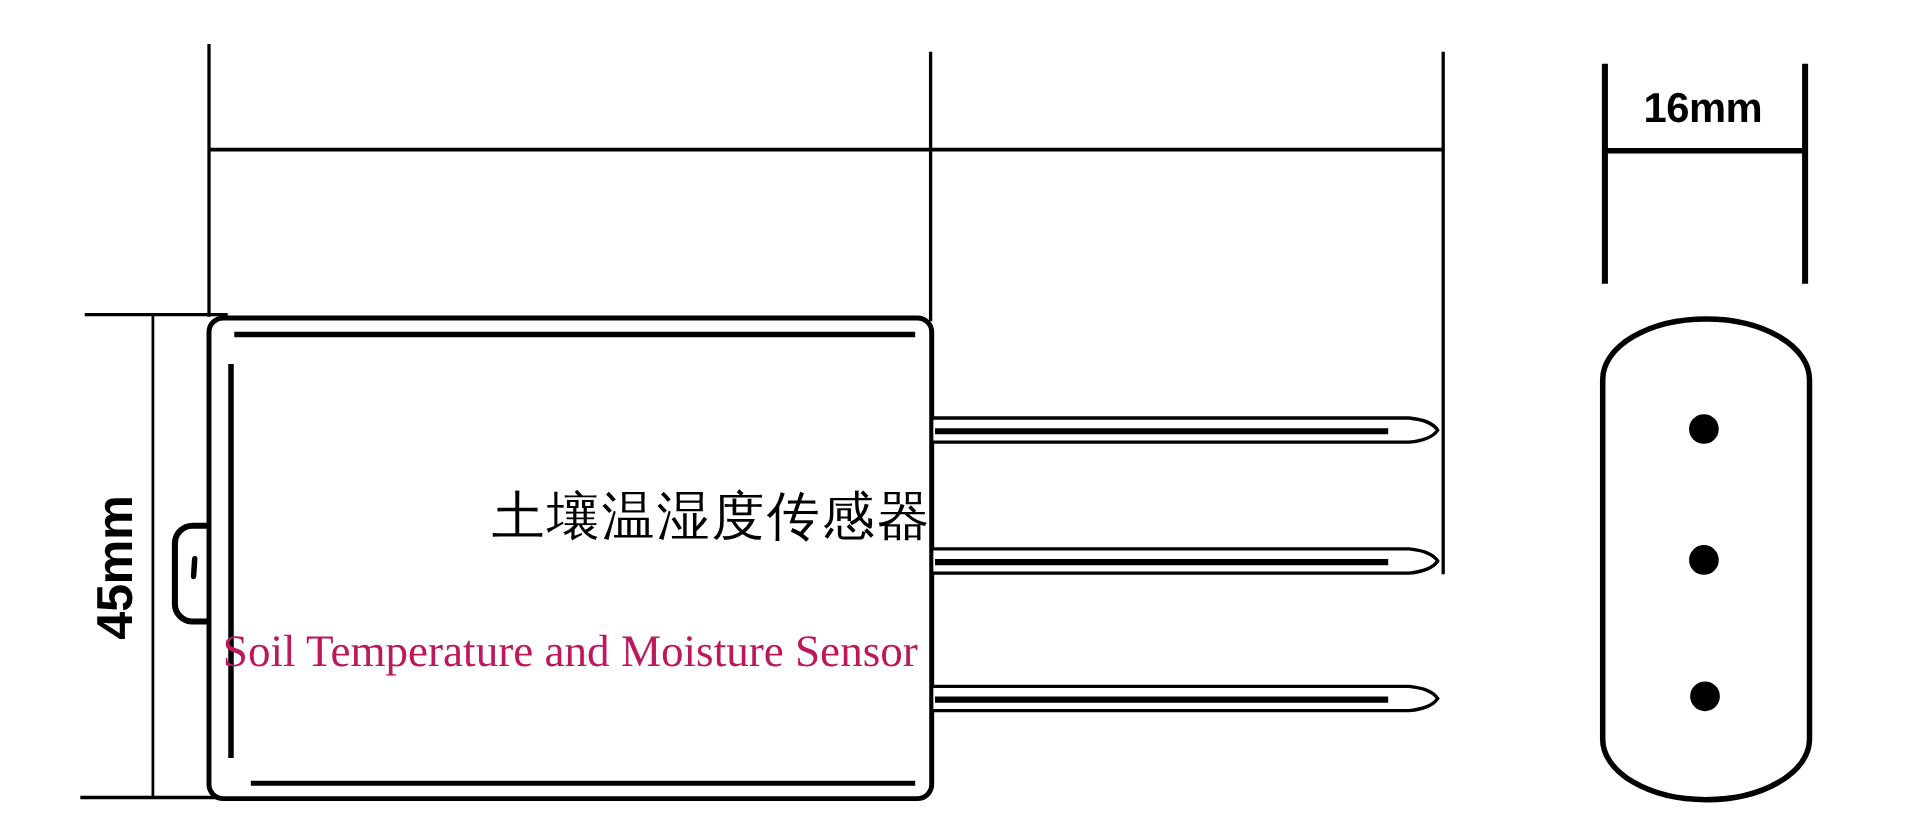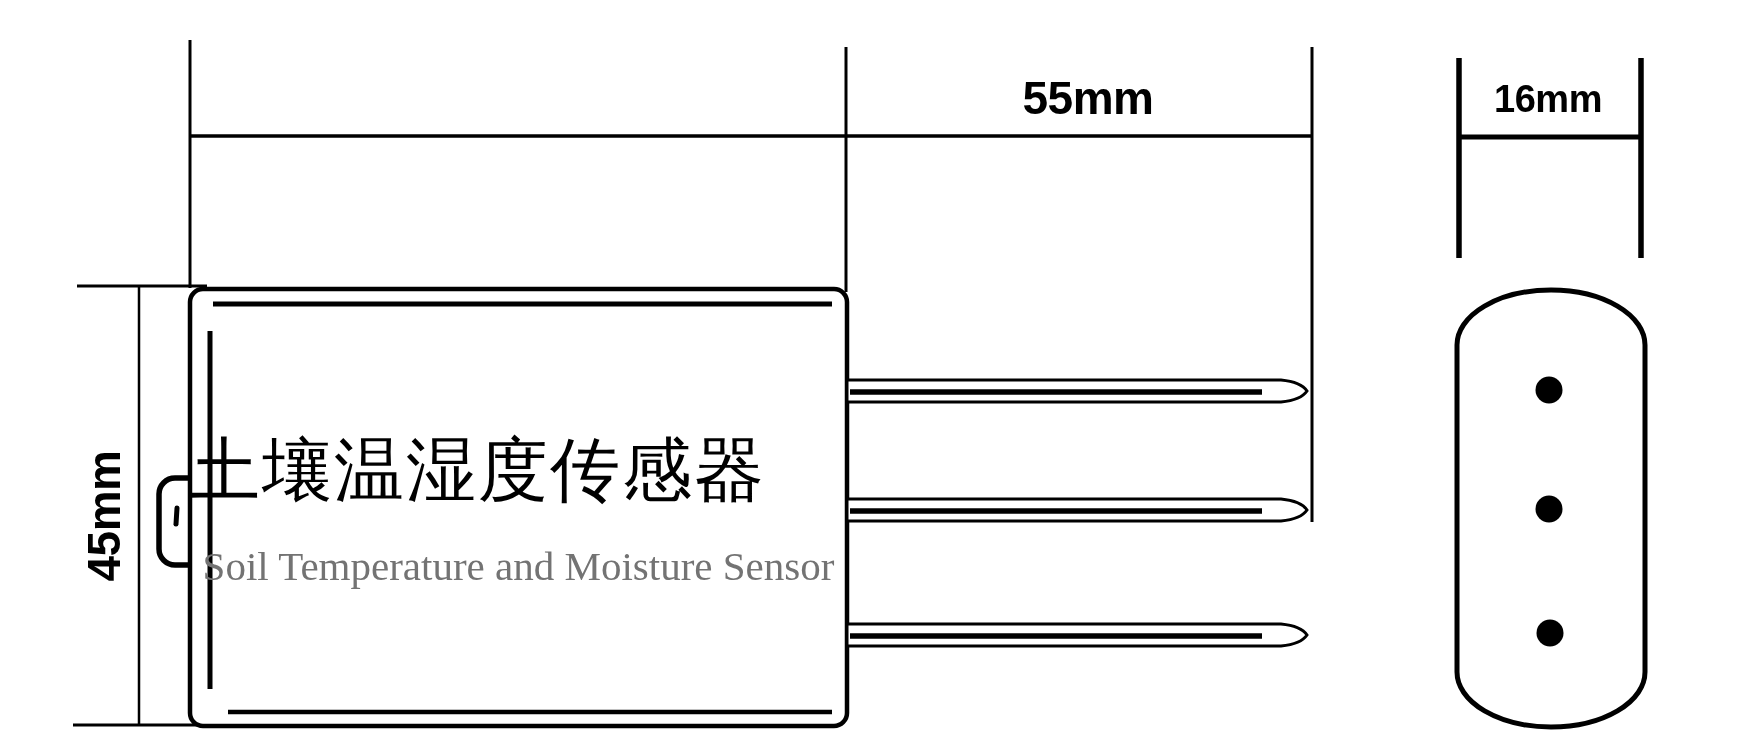--- a/index.html
+++ b/index.html
@@ -40,32 +40,32 @@
     transform-origin: center center;
   }
   #title-cn {
     position: absolute;
     left: 190px;
     top: 434px;
     width: 657px;
     color: #000000;
     font-family: "Liberation Sans", sans-serif;
     font-weight: 400;
-    font-size: 70px;
+    font-size: 48px;
     line-height: 72px;
     letter-spacing: 2px;
-    text-align: left;
+    text-align: right;
     white-space: nowrap;
   }
   #title-en {
     position: absolute;
     left: 190px;
-    top: 545px;
+    top: 570px;
     width: 657px;
-    color: #737373;
+    color: #be185d;
     font-family: "Liberation Serif", serif;
     font-weight: 400;
     font-size: 41px;
     line-height: 42px;
     text-align: center;
     white-space: nowrap;
   }
 </style>
 </head>
 <body>
@@ -104,21 +104,20 @@
     <path d="M847 624 H1281 Q1301 626 1307 635 Q1301 644 1281 646 H847 Z" fill="#ffffff" stroke="#000" stroke-width="3"></path>
     <line x1="850" y1="636" x2="1262" y2="636" stroke="#000" stroke-width="5.5"></line>
 
     <rect x="1457" y="290" width="188" height="437" rx="94" ry="55" fill="#ffffff" stroke="#000" stroke-width="5"></rect>
     <circle cx="1549" cy="390" r="13.5" fill="#000"></circle>
     <circle cx="1549" cy="509" r="13.5" fill="#000"></circle>
     <circle cx="1550" cy="633" r="13.5" fill="#000"></circle>
   </svg>
 
 
-  <div id="label-55" class="dim-label" style="left:988px; top:74px; width:200px;">55mm</div>
 
   <div id="label-16" class="dim-label" style="left:1448px; top:79px; width:200px;">16mm</div>
 
   <div id="label-45" class="dim-label" style="left:104px; top:516px;">45mm</div>
 
   <div id="title-cn">土壤温湿度传感器</div>
 
   <div id="title-en">Soil Temperature and Moisture Sensor</div>
 
 </div>

